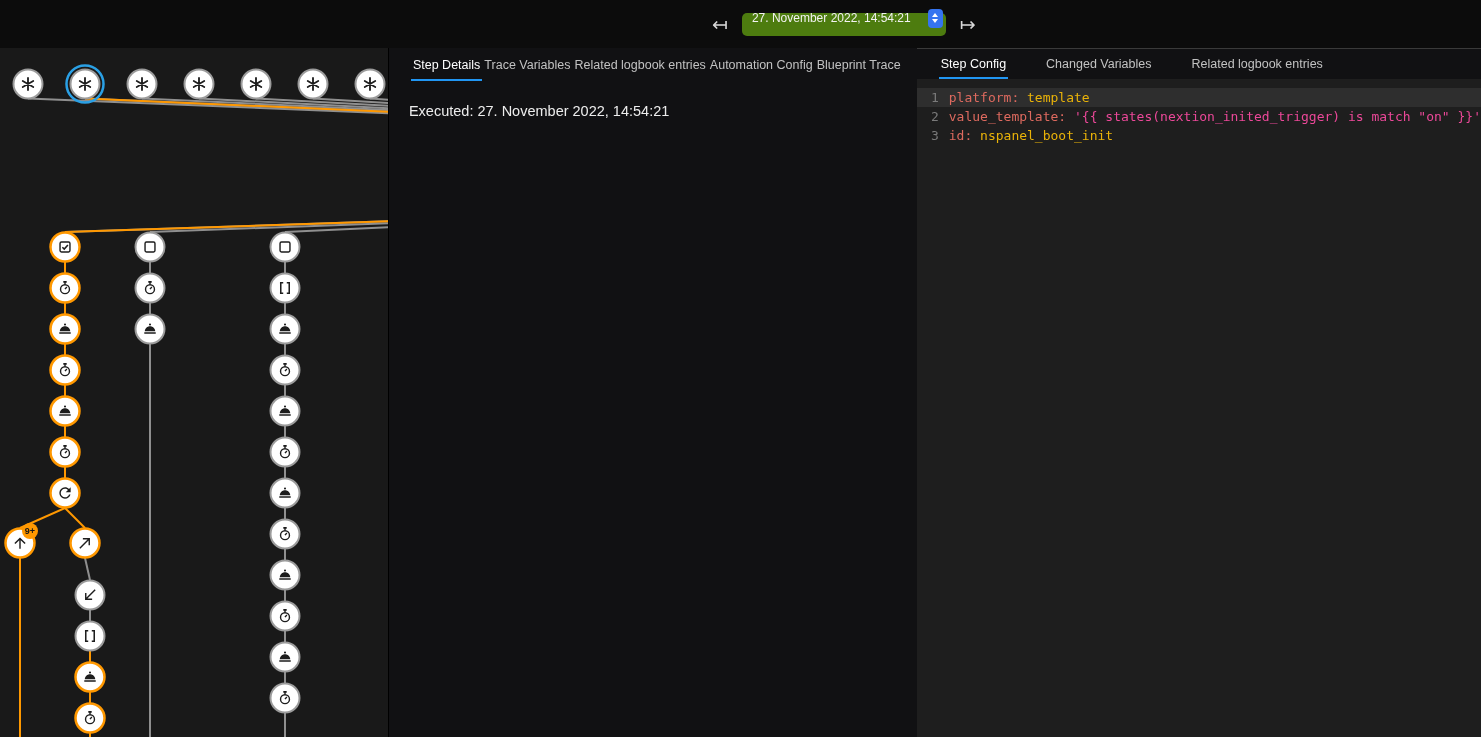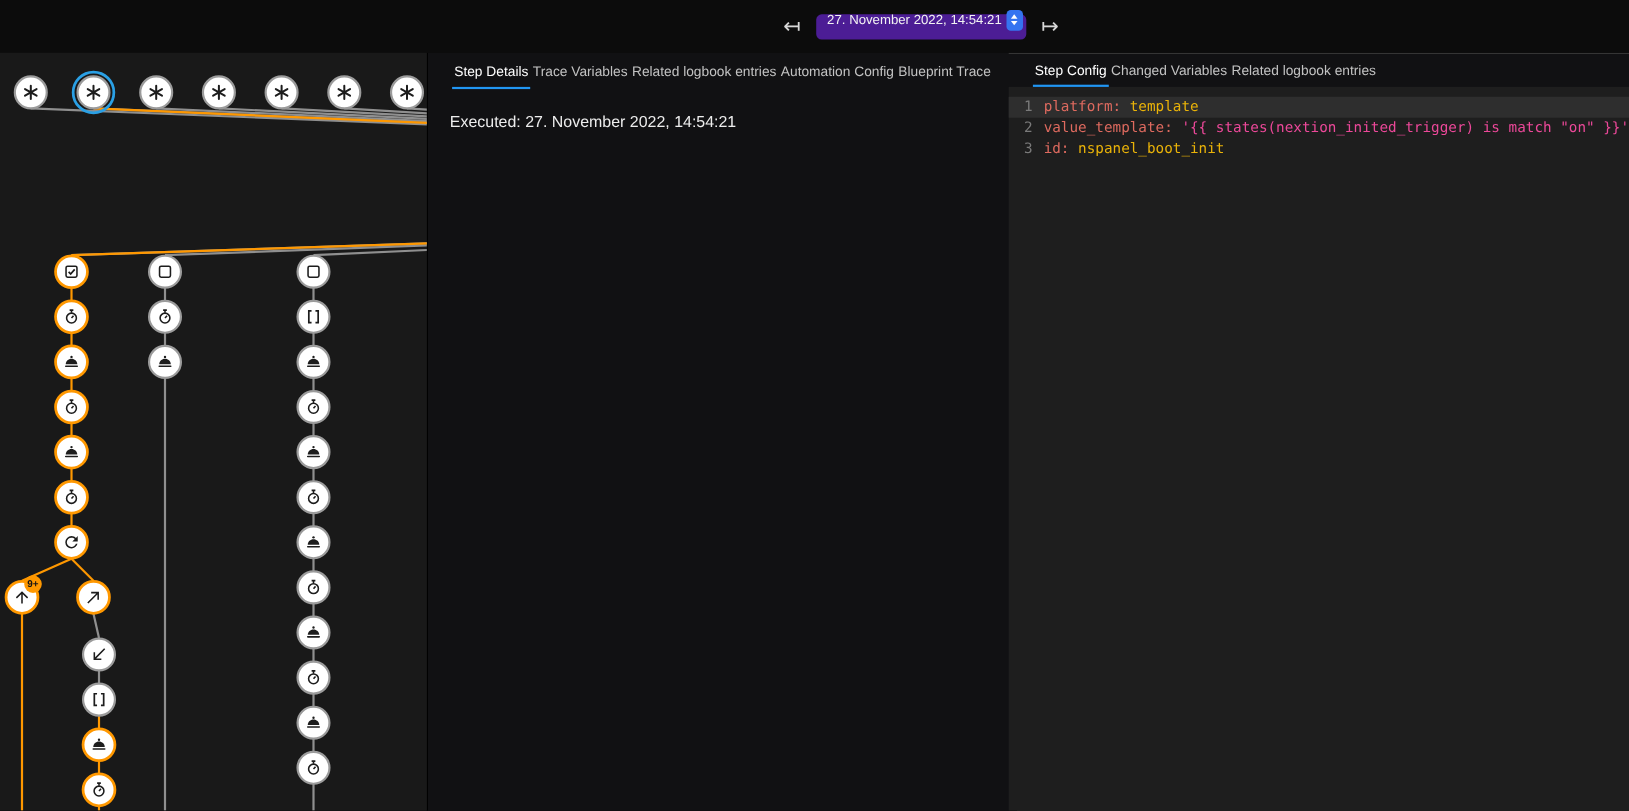--- a/index.html
+++ b/index.html
@@ -2,37 +2,37 @@
 <html><head>
 <meta charset="utf-8">
 <style>
   * { margin:0; padding:0; box-sizing:border-box; }
   html,body { width:1481px; height:737px; overflow:hidden; background:#111; font-family:"Liberation Sans", sans-serif; }
 
   
   .topbar { position:relative; height:48px; background:#0c0c0c; }
   .trace-nav { position:absolute; left:712px; top:0; height:48px; display:flex; align-items:center; gap:14px; }
   .nav-arrow { font-size:19px; color:#d8d8d8; background:none; border:none; cursor:pointer; line-height:1; }
-  .trace-select { display:flex; align-items:center; background:#4c1d95; border-radius:5px; height:23px; padding:0 3px 12px 10px; gap:4px; cursor:pointer; }
+  .trace-select { display:flex; align-items:center; background:#4d7c0f; border-radius:5px; height:23px; padding:0 3px 12px 10px; gap:17px; cursor:pointer; }
   .trace-select .sel-label { font-size:12px; color:#f2f2f2; white-space:nowrap; }
   .stepper { width:15px; height:19px; background:#3574f0; border-radius:4px; display:flex; flex-direction:column; align-items:center; justify-content:center; gap:2px; }
   .chev-up { width:0; height:0; border-left:3.5px solid transparent; border-right:3.5px solid transparent; border-bottom:4px solid #fff; }
   .chev-down { width:0; height:0; border-left:3.5px solid transparent; border-right:3.5px solid transparent; border-top:4px solid #fff; }
 
   
   .content { display:flex; height:689px; }
   .graph-pane { width:855px; height:689px; background:#191919; position:relative; overflow:hidden; }
   .graph-pane svg { display:block; }
   .right-pane { flex:1; display:flex; background:#111113; border-left:1px solid #000; }
 
   
   .details-section { height:310px; }
   .tabs { display:flex; align-items:stretch; }
   .tabs-spread { justify-content:space-between; padding:0 14px 0 22px; height:33px; }
-  .tabs-left { padding-left:22px; height:30px; }
+  .tabs-left { gap:36px; padding-left:22px; height:30px; }
   .tab { font-size:12.5px; color:#c2c2c2; display:flex; align-items:center; position:relative; cursor:pointer; padding:0 2px; white-space:nowrap; }
   .tab.active { color:#fff; }
   .tab.active::after { content:""; position:absolute; left:0; right:0; bottom:0; height:2px; background:#2196f3; }
   .executed { padding:22px 0 0 20px; font-size:14.5px; color:#ededed; }
 
   .config-section { flex:1; display:flex; flex-direction:column; border-top:1px solid #3a3a3a; }
   .code-area { flex:1; background:#1e1e1e; font-family:"DejaVu Sans Mono", monospace; font-size:13px; padding-top:9px; }
   .code-line { display:flex; height:19px; line-height:19px; }
   .code-line.active-line { background:#2e2e2e; }
   .gutter { width:32px; text-align:right; padding-right:10px; color:#7a7a7a; flex:none; }

